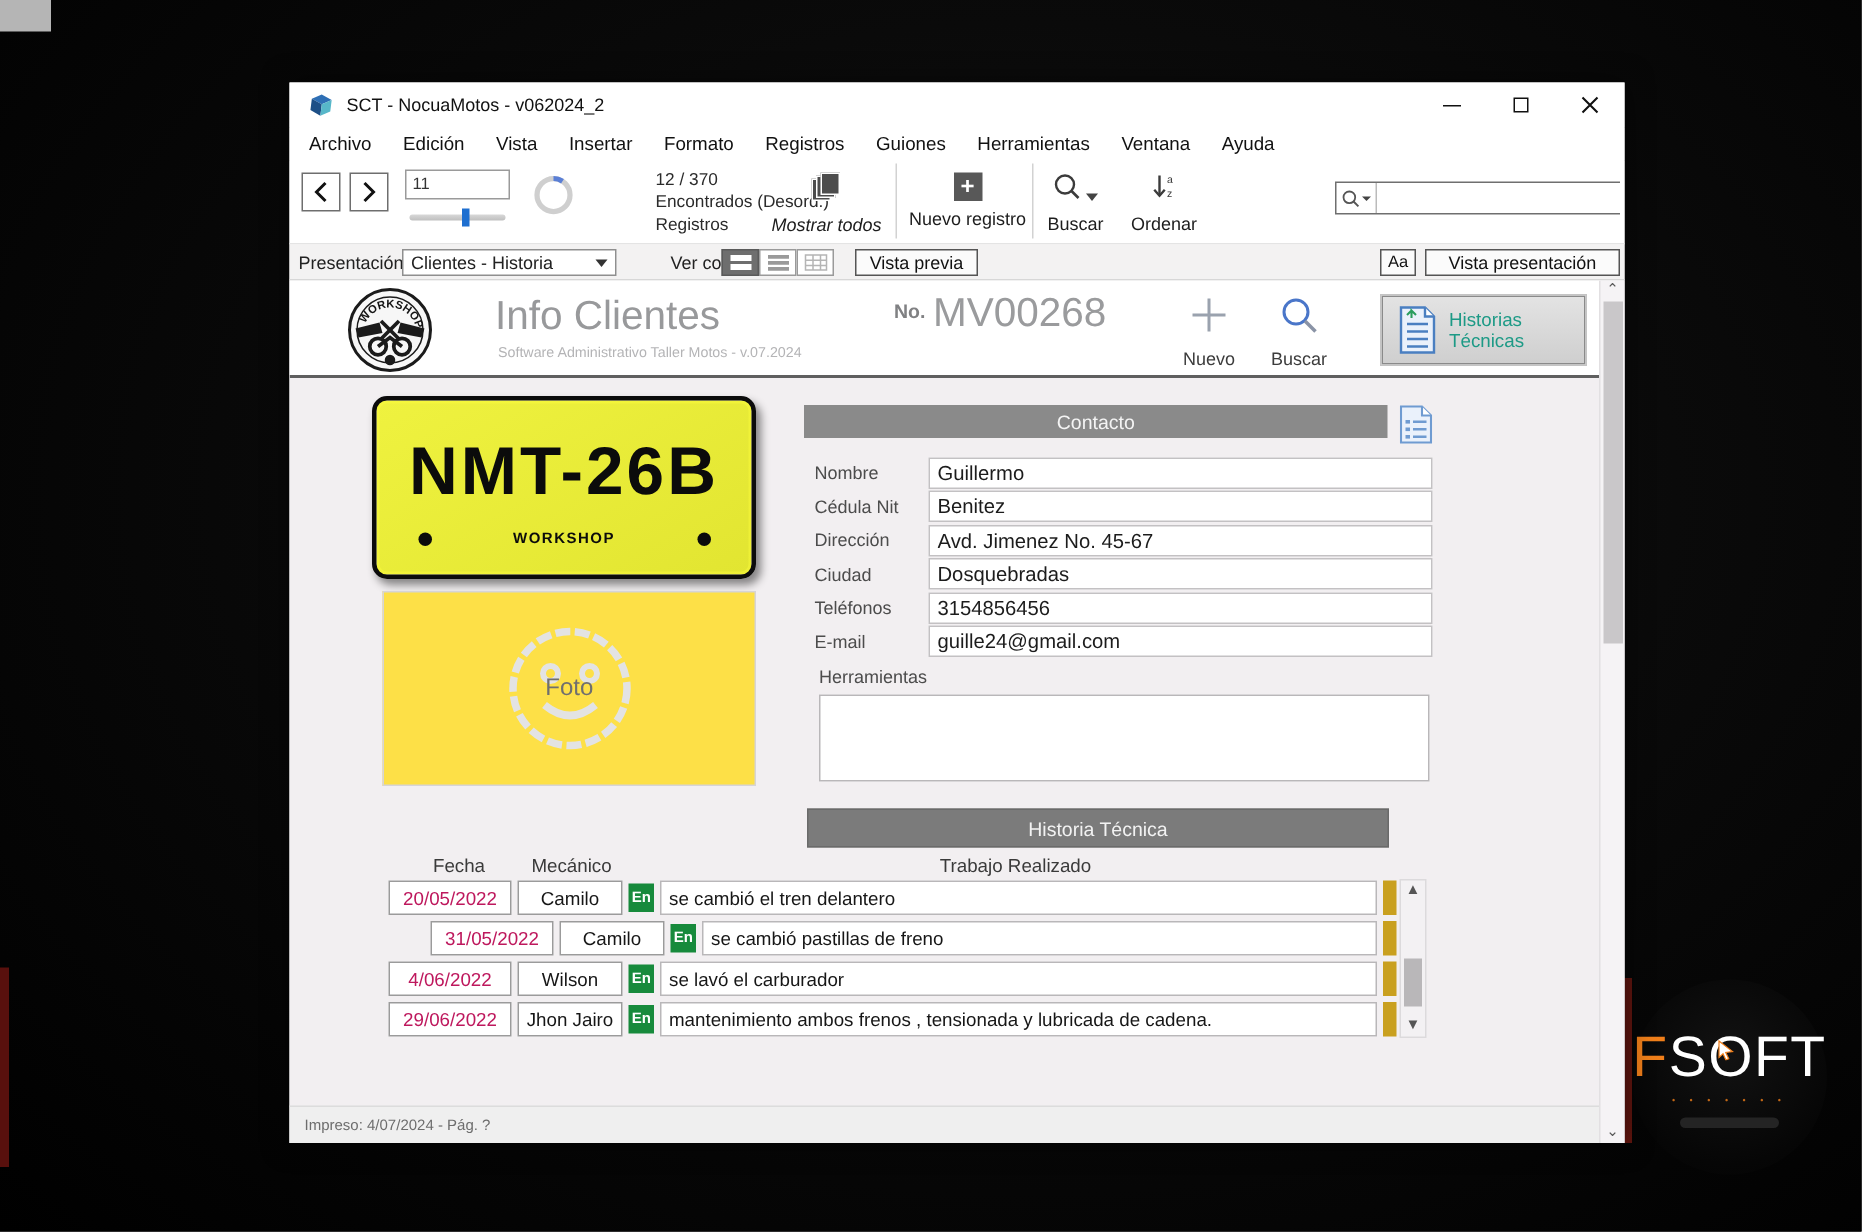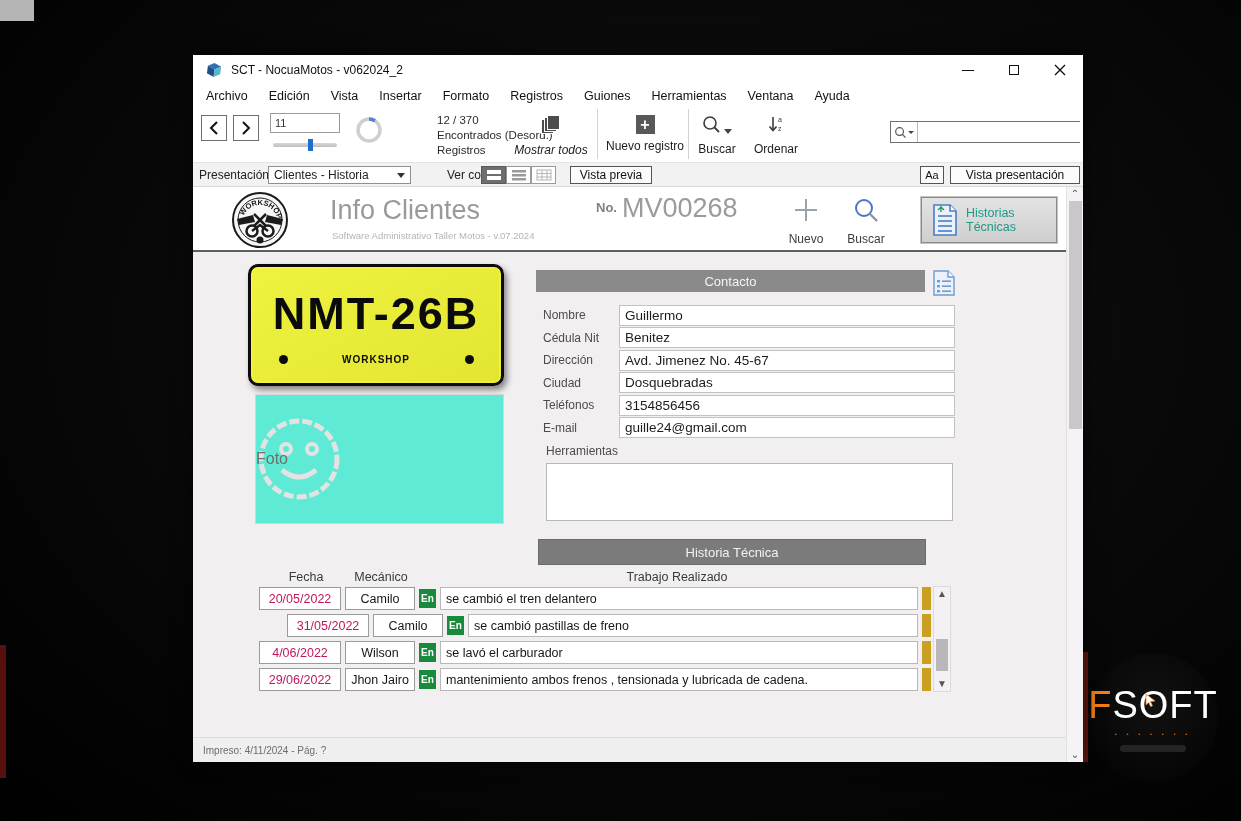--- a/index.html
+++ b/index.html
@@ -112,22 +112,22 @@
            background:linear-gradient(150deg,#eff23f 0%, #e2e531 100%);
            border:3px solid #0c0c0c; border-radius:10px;
            box-shadow:3px 4px 6px rgba(0,0,0,.45), inset 0 0 0 2px rgba(255,255,60,.4);
            display:flex; flex-direction:column; align-items:center; justify-content:center; }
   .plate-num { font-size:45px; font-weight:bold; color:#0b0b0b; letter-spacing:2px; margin-top:2px; }
   .plate-foot { width:78%; display:flex; align-items:center; justify-content:space-between; margin-top:14px; }
   .plate-dot { width:9px; height:9px; background:#0b0b0b; border-radius:50%; }
   .plate-ws { font-size:10px; font-weight:bold; color:#0b0b0b; letter-spacing:1px; }
 
   
-  .foto { position:absolute; left:62px; top:207px; width:249px; height:130px; background:#5eead4;
-          border:1px solid #d6d4d6; display:flex; align-items:center; justify-content:flex-start; }
+  .foto { position:absolute; left:62px; top:207px; width:249px; height:130px; background:#fde047;
+          border:1px solid #d6d4d6; display:flex; align-items:center; justify-content:center; }
   .foto-label { position:absolute; font-size:16px; color:#6f6f6f; }
 
   
   .sec-bar { position:absolute; left:343px; top:83px; width:389px; height:22px; background:#8a8a8a;
              color:#f4f4f4; font-size:13px; display:flex; align-items:center; justify-content:center; }
   .sec-icon { position:absolute; left:740px; top:83px; }
   .frow { position:absolute; left:350px; width:412px; height:22.5px; display:flex; align-items:center; }
   .frow .flabel { width:76px; font-size:12px; color:#4c4c4c; }
   .frow input { flex:1; height:21px; border:1px solid #c3c1c3; background:#fff; font-size:13.5px;
                 color:#1c1c1c; padding:0 5px; font-family:"Liberation Sans",sans-serif; }
@@ -489,21 +489,21 @@
         <div class="arr" style="top:0">
             <span class="chev">▲</span>
           </div>
         <div class="thumb"></div>
         <div class="arr" style="bottom:0">
             <span class="chev">▼</span>
           </div>
       </div>
 
       <div class="statusbar">
-        <span>Impreso: 4/11/2024 - Pág. ?</span>
+        <span>Impreso: 4/07/2024 - Pág. ?</span>
       </div>
 
       <div class="vscroll">
         <div class="arr" style="top:0">
             <span class="chev">⌃</span>
           </div>
         <div class="thumb"></div>
         <div class="arr" style="bottom:0">
             <span class="chev">⌄</span>
           </div>

